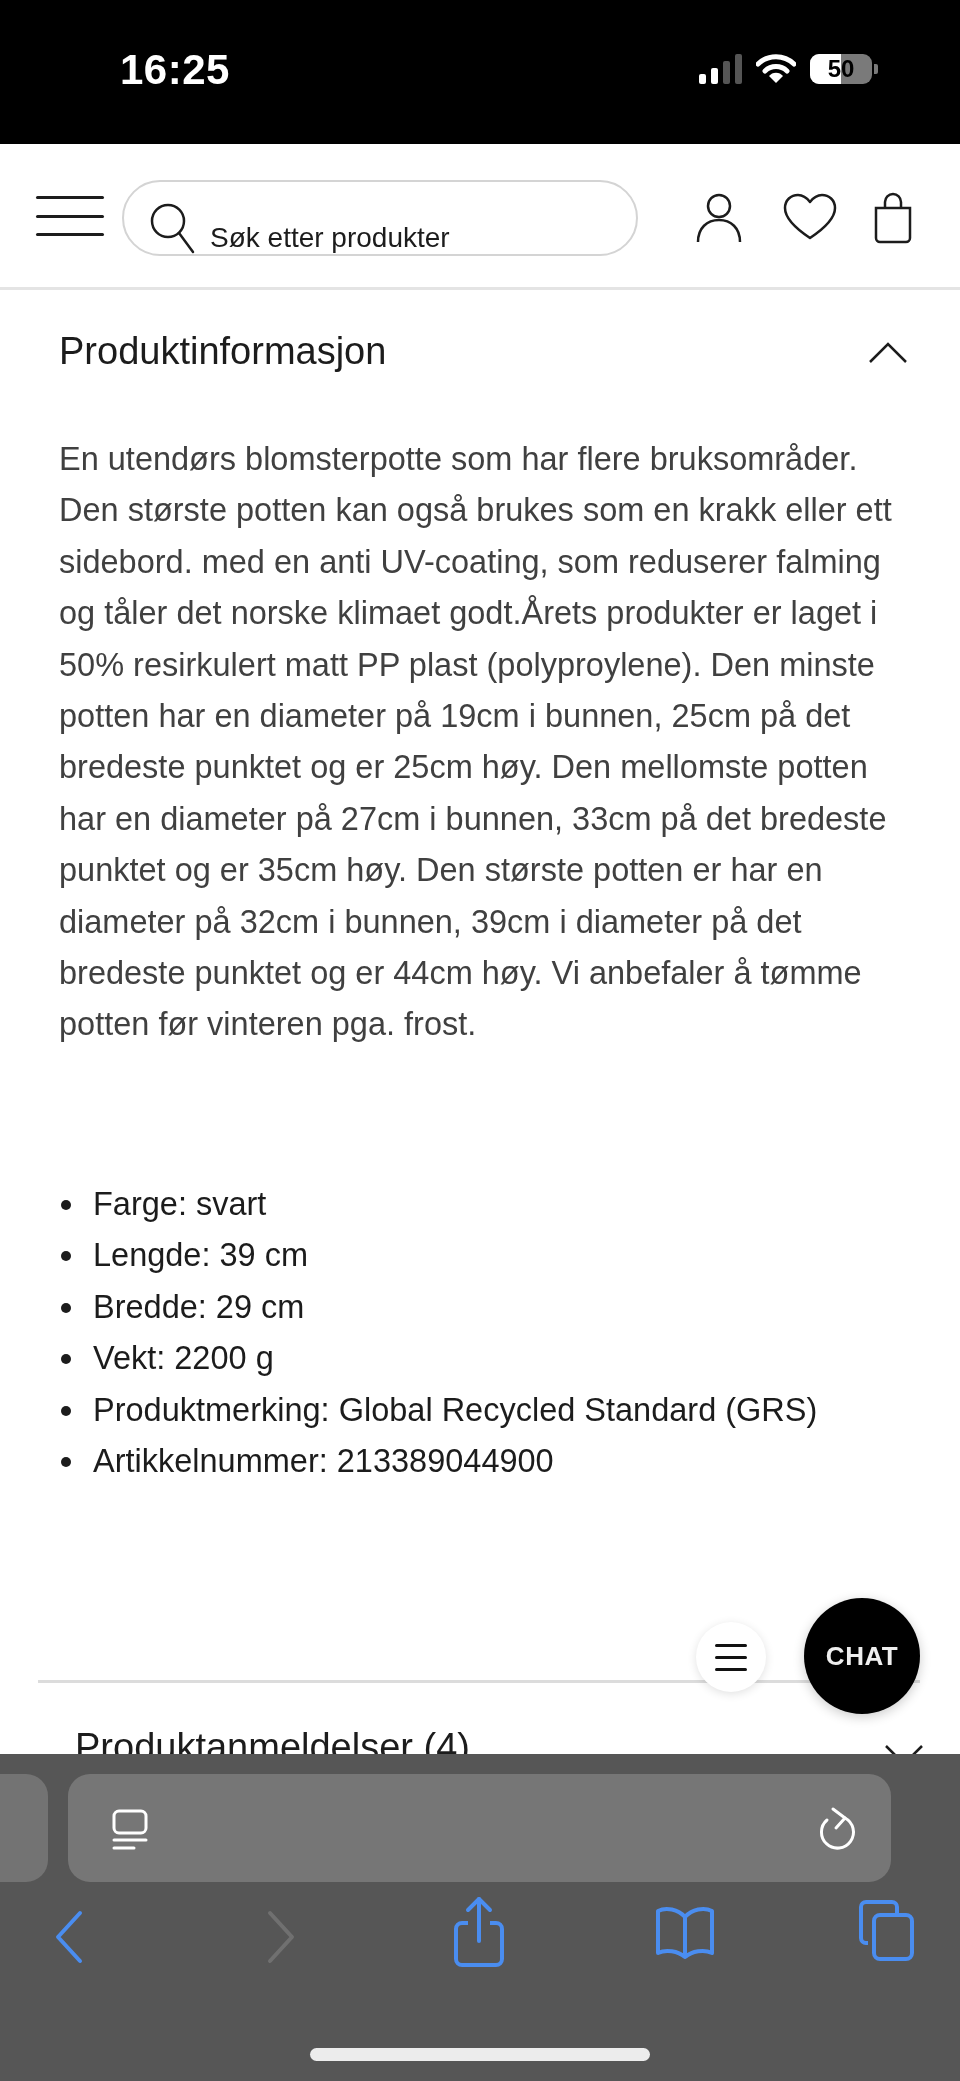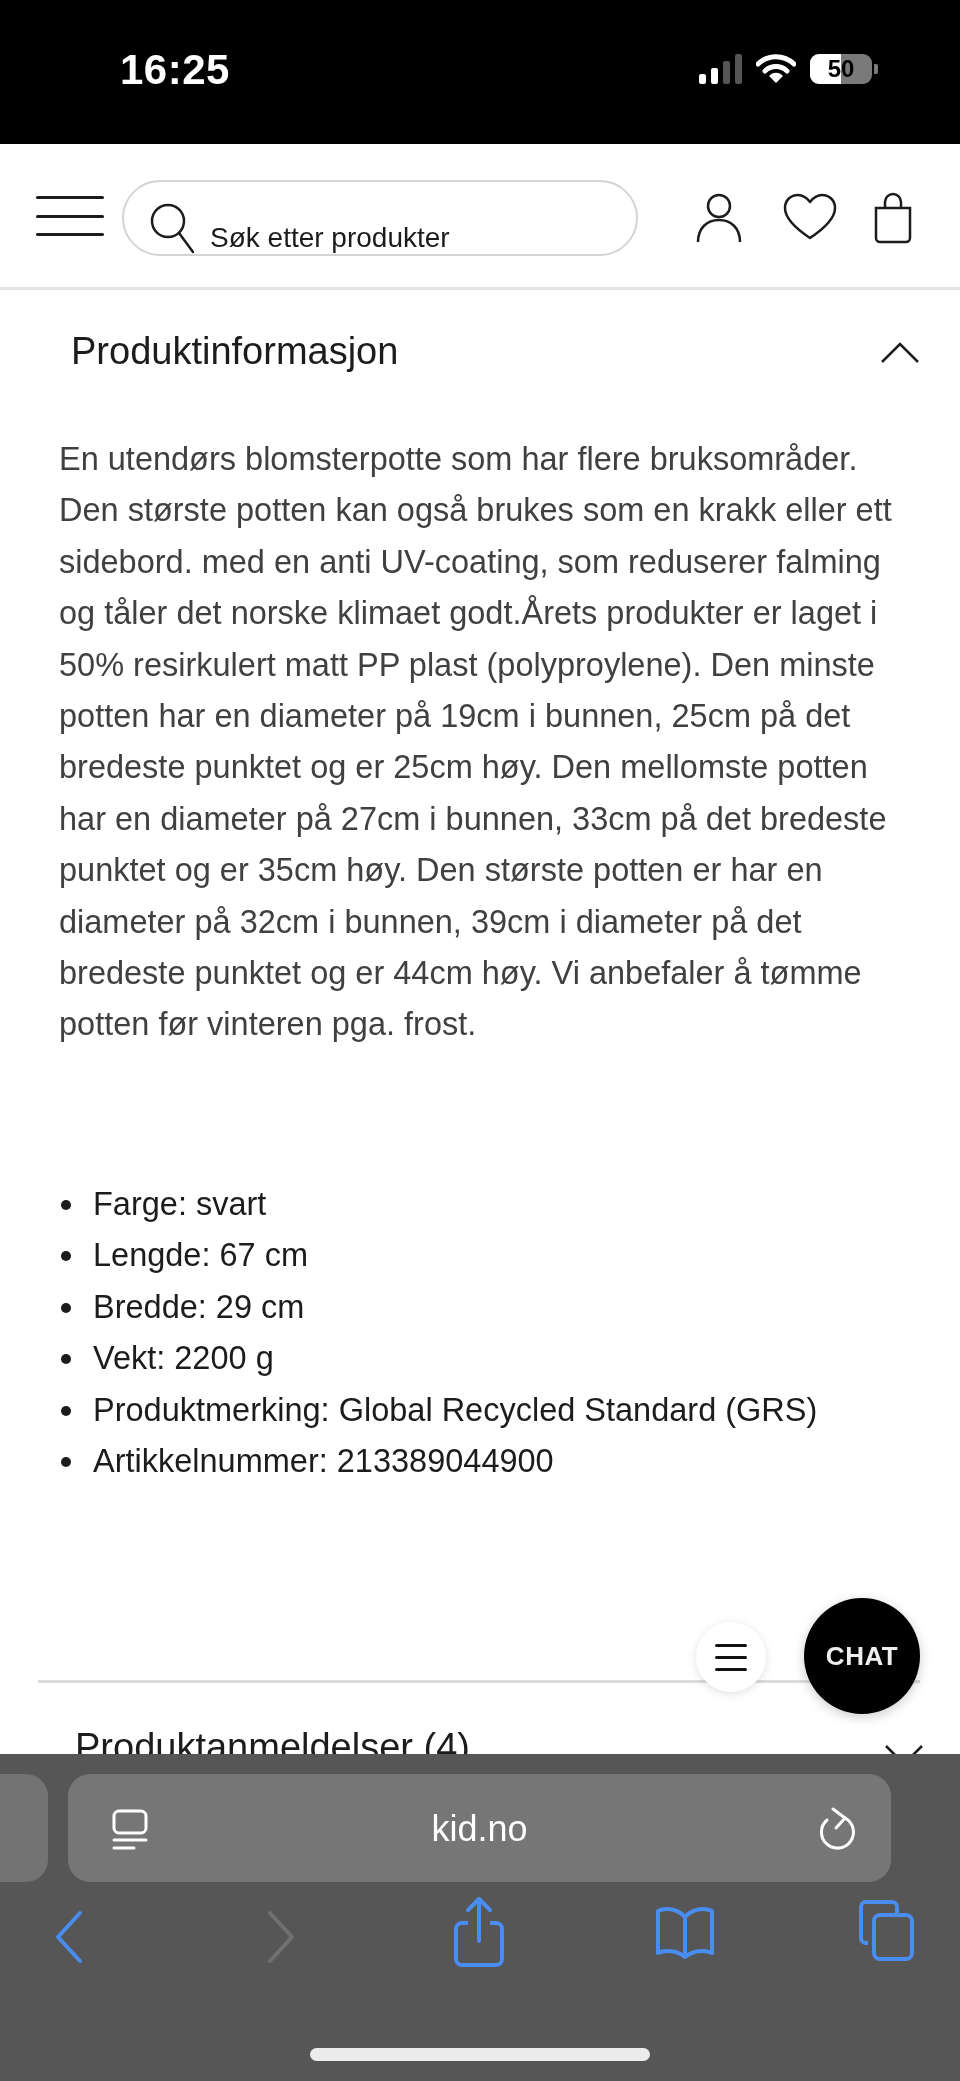--- a/index.html
+++ b/index.html
@@ -18,21 +18,21 @@
   .battery-tip { width: 4px; height: 10px; background: #7a7a7a; border-radius: 0 2px 2px 0; margin-left: -12px; }
 
   .header { position: absolute; top: 144px; left: 0; width: 960px; height: 146px; background: #fff; border-bottom: 3px solid #e4e4e4; }
   .hamburger { position: absolute; left: 36px; top: 52px; width: 68px; height: 40px; display: flex; flex-direction: column; justify-content: space-between; cursor: pointer; }
   .hamburger span { display: block; height: 3px; background: #1c1c1c; border-radius: 2px; }
   .search { position: absolute; left: 122px; top: 36px; width: 516px; height: 76px; border: 2px solid #d4d4d4; border-radius: 38px; display: flex; align-items: flex-end; padding-left: 24px; }
   .search input { border: none; outline: none; font-family: "Liberation Sans", sans-serif; font-size: 28px; color: #1c1c1c; margin-left: 14px; width: 400px; background: transparent; }
   .search input::placeholder { color: #1c1c1c; }
   .hdr-icon { position: absolute; top: 48px; width: 50px; height: 52px; cursor: pointer; }
 
-  .accordion-head { position: absolute; left: 59px; top: 330px; width: 850px; display: flex; justify-content: space-between; align-items: center; margin-left: 12px; }
+  .accordion-head { position: absolute; left: 59px; top: 330px; width: 850px; display: flex; justify-content: space-between; align-items: center; }
   .accordion-title { font-size: 38px; color: #1c1c1c; }
 
   .description { position: absolute; left: 59px; top: 422px; width: 850px; font-size: 32.5px; line-height: 51.4px; color: #404040; margin-top: 12px; }
   .spec-list { position: absolute; left: 59px; top: 1179px; width: 850px; font-size: 32.5px; line-height: 51.4px; list-style: none; }
   .spec-list li { position: relative; padding-left: 34px; }
   .spec-list li::before { content: ""; position: absolute; left: 2px; top: 21px; width: 10px; height: 10px; border-radius: 50%; background: #1c1c1c; }
 
   .divider { position: absolute; left: 38px; top: 1680px; width: 882px; height: 3px; background: #dcdcdc; }
   .accordion-head-2 { position: absolute; left: 59px; top: 1726px; width: 850px; display: flex; justify-content: space-between; align-items: flex-end; margin-left: 16px; }
 
@@ -105,21 +105,21 @@
   <span class="accordion-title">Produktinformasjon</span>
   <svg width="42" height="26" viewBox="0 0 42 26">
     <polyline points="3,23 21,5 39,23" stroke="#1c1c1c" stroke-width="2.5" fill="none"></polyline>
   </svg>
 </div>
 
 <p class="description">En utendørs blomsterpotte som har flere bruksområder. Den største potten kan også brukes som en krakk eller ett sidebord. med en anti UV-coating, som reduserer falming og tåler det norske klimaet godt.Årets produkter er laget i 50% resirkulert matt PP plast (polyproylene). Den minste potten har en diameter på 19cm i bunnen, 25cm på det bredeste punktet og er 25cm høy. Den mellomste potten har en diameter på 27cm i bunnen, 33cm på det bredeste punktet og er 35cm høy. Den største potten er har en diameter på 32cm i bunnen, 39cm i diameter på det bredeste punktet og er 44cm høy. Vi anbefaler å tømme potten før vinteren pga. frost.</p>
 
 <ul class="spec-list">
   <li>Farge: svart</li>
-  <li>Lengde: 67 cm</li>
+  <li>Lengde: 39 cm</li>
   <li>Bredde: 29 cm</li>
   <li>Vekt: 2200 g</li>
   <li>Produktmerking: Global Recycled Standard (GRS)</li>
   <li>Artikkelnummer: 213389044900</li>
 </ul>
 
 <div class="divider"></div>
 
 <div class="accordion-head-2">
   <span class="accordion-title">Produktanmeldelser (4)</span>
@@ -136,21 +136,20 @@
 <div class="fab-chat">CHAT</div>
 
 <div class="browser-bar">
   <div class="tab-left"></div>
   <div class="url-pill">
     <svg class="reader-icon" viewBox="0 0 40 44">
       <rect x="4" y="3" width="32" height="22" rx="5" stroke="#fff" stroke-width="3" fill="none"></rect>
       <line x1="4" y1="32" x2="36" y2="32" stroke="#fff" stroke-width="3" stroke-linecap="round"></line>
       <line x1="4" y1="40" x2="24" y2="40" stroke="#fff" stroke-width="3" stroke-linecap="round"></line>
     </svg>
-    <div class="url-text">kid.no</div>
     <svg class="reload-icon" viewBox="0 0 42 46">
       <path d="M30 12 A16 16 0 1 1 12 14" stroke="#fff" stroke-width="3" fill="none" stroke-linecap="round"></path>
       <polyline points="18,3 30,12 21,22" stroke="#fff" stroke-width="3" fill="none" stroke-linecap="round" stroke-linejoin="round"></polyline>
     </svg>
   </div>
 
   <div class="nav-icons">
     <svg class="nav-icon" style="left:54px" width="34" height="56" viewBox="0 0 34 56">
       <polyline points="26,4 4,28 26,52" stroke="#4a8df0" stroke-width="4" fill="none" stroke-linecap="round" stroke-linejoin="round"></polyline>
     </svg>

